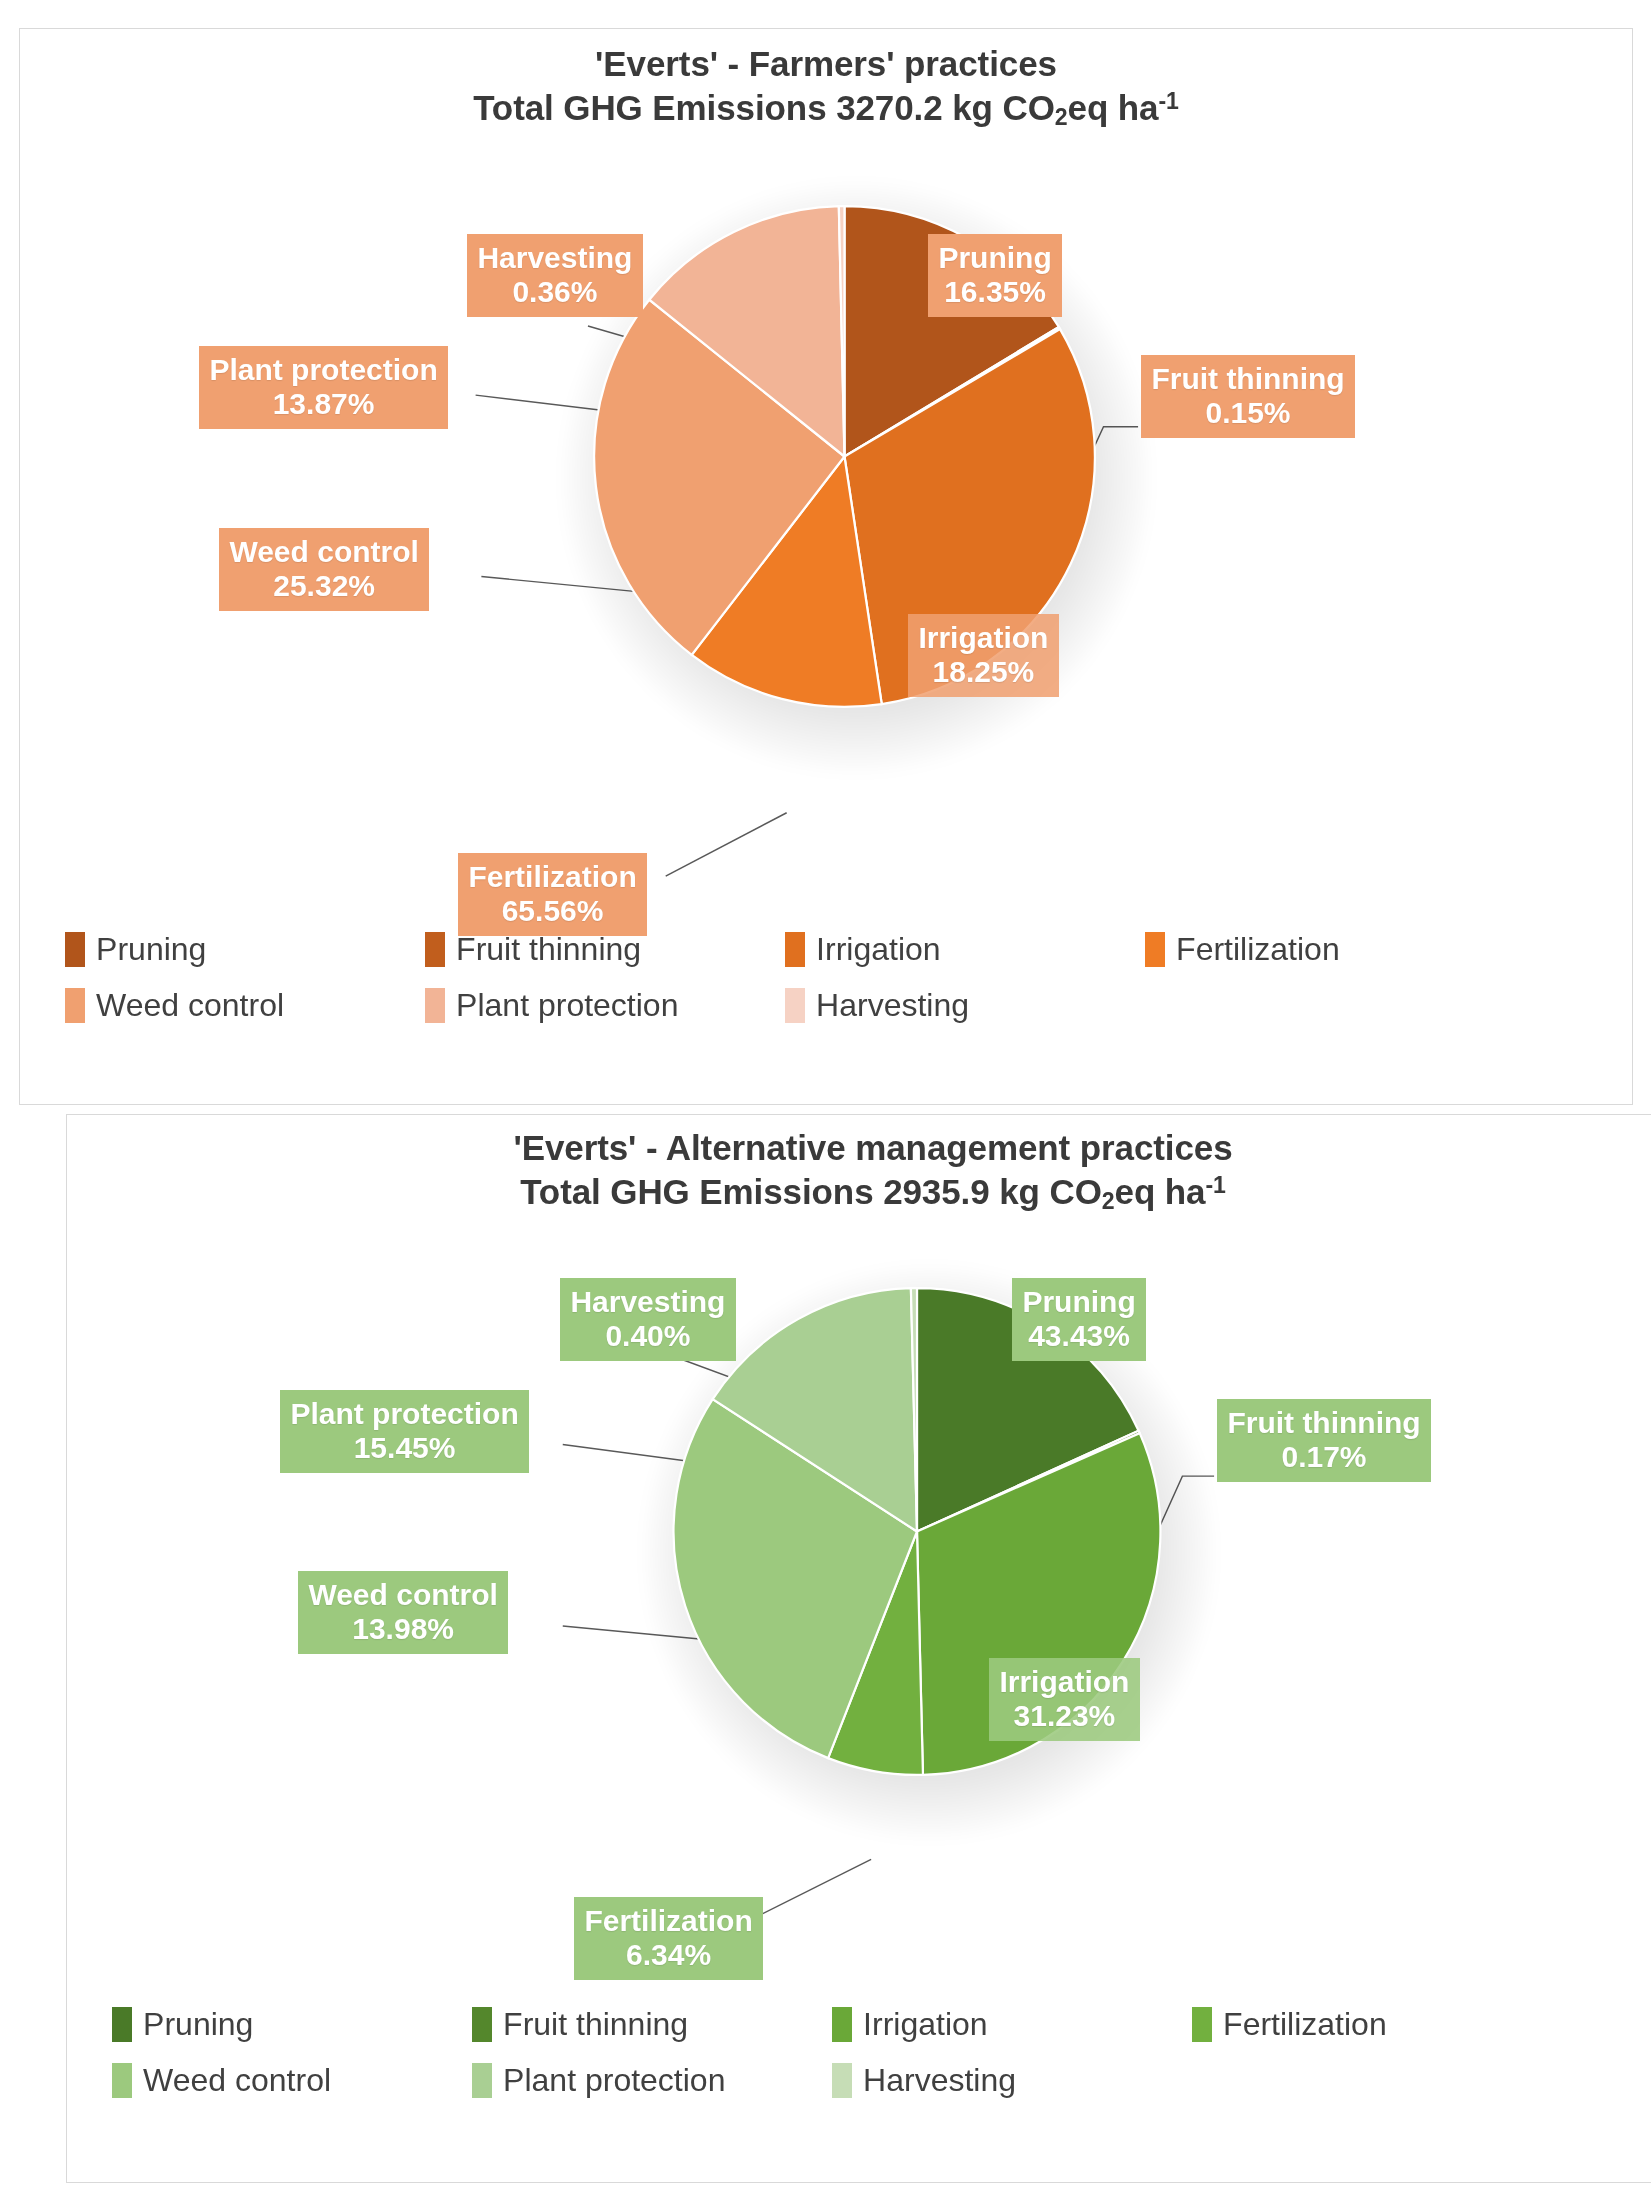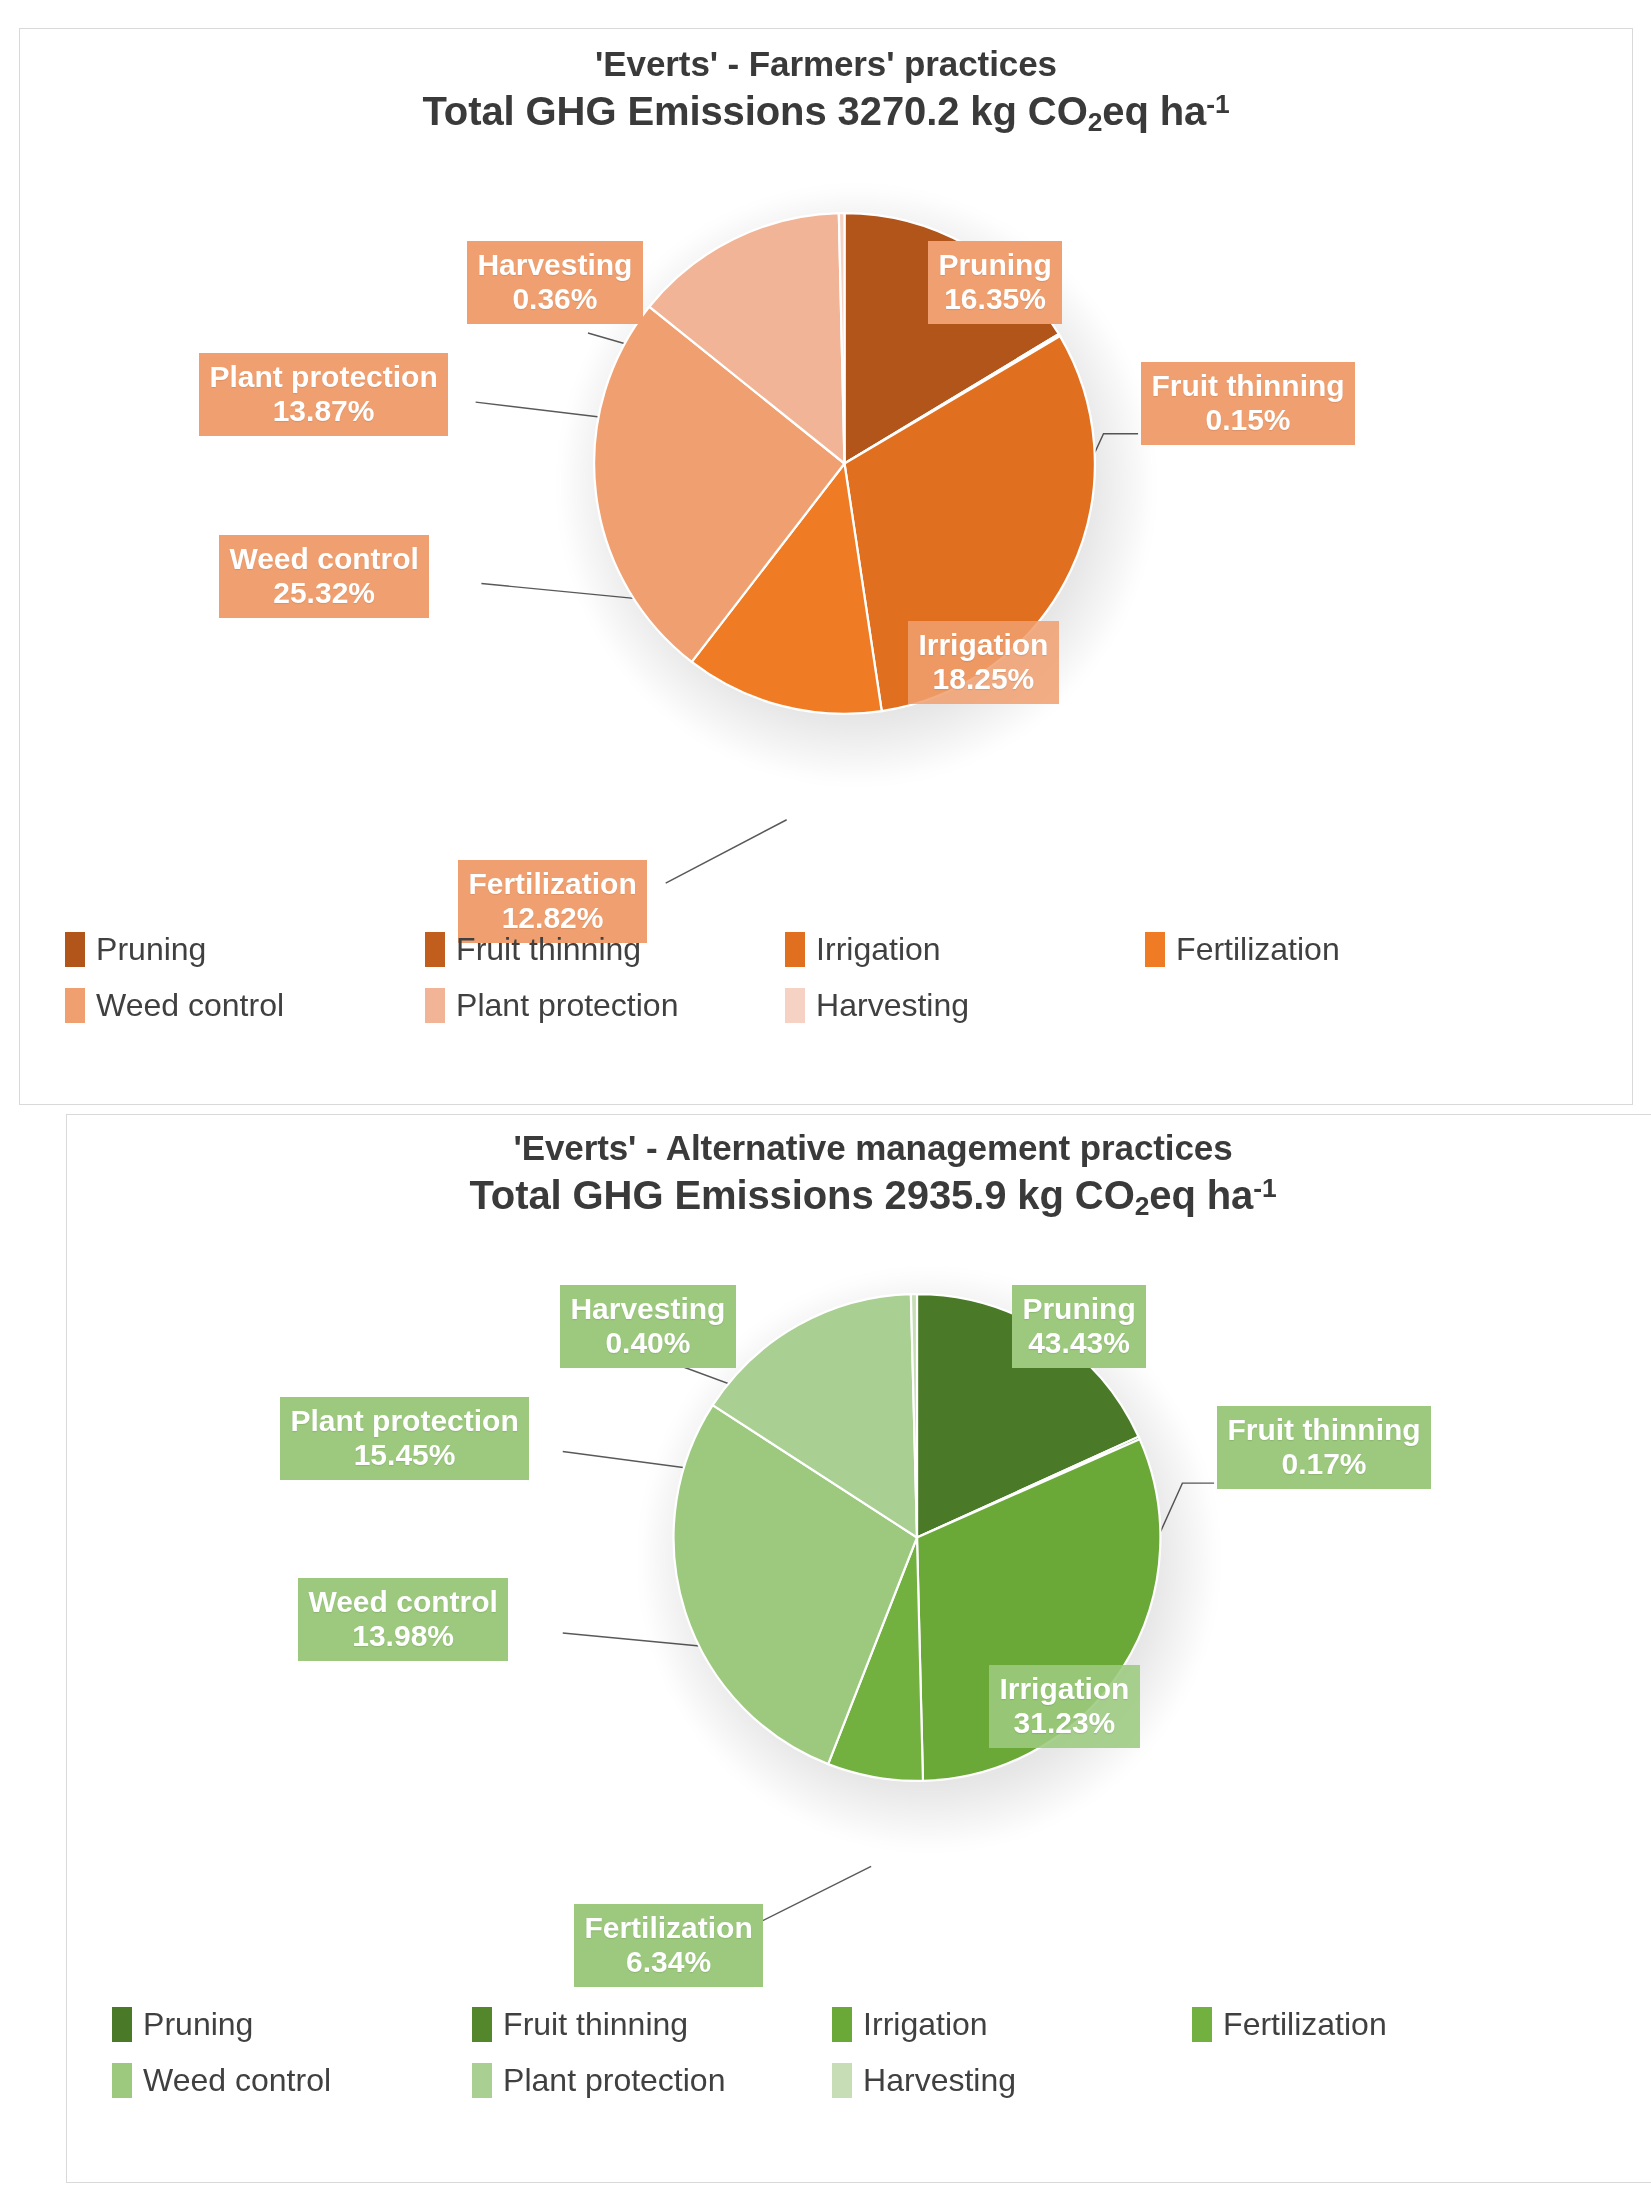--- a/index.html
+++ b/index.html
@@ -22,21 +22,21 @@
   .panel-2 { height: 1069px; }
 
   .chart-title {
     text-align: center;
     font-weight: bold;
     color: #3a3a3a;
     line-height: 1.28;
     letter-spacing: -0.1px;
   }
   .chart-title .line1 { font-size: 35px; display:block; }
-  .chart-title .line2 { font-size: 40px; display:block; }
+  .chart-title .line2 { font-size: 35px; display:block; }
   .panel-1 .chart-title { padding-top: 12.7px; }
   .panel-2 .chart-title { padding-top: 10.4px; }
   sub { font-size: 0.66em; vertical-align: -0.22em; }
   sup { font-size: 0.66em; vertical-align: 0.46em; }
 
   .plot { position: relative; }
   .panel-1 .plot { height: 818px; }
   .panel-2 .plot { height: 807px; }
 
   .pie-wrap { position: absolute; }
@@ -148,21 +148,21 @@
         <span class="pct">13.87%</span>
       </div>
 
       <div class="callout" style="left:199px; top:395px; background:#f0a070;">
         <span>Weed control</span>
         <span class="pct">25.32%</span>
       </div>
 
       <div class="callout" style="left:438px; top:720px; background:#f0a070;">
         <span>Fertilization</span>
-        <span class="pct">12.82%</span>
+        <span class="pct">65.56%</span>
       </div>
 
       <div class="callout inside" style="left:888px; top:481px; background:rgba(240,160,112,0.86);">
         <span>Irrigation</span>
         <span class="pct">18.25%</span>
       </div>
 
     </div>
 
     <div class="legend" id="legend1">

